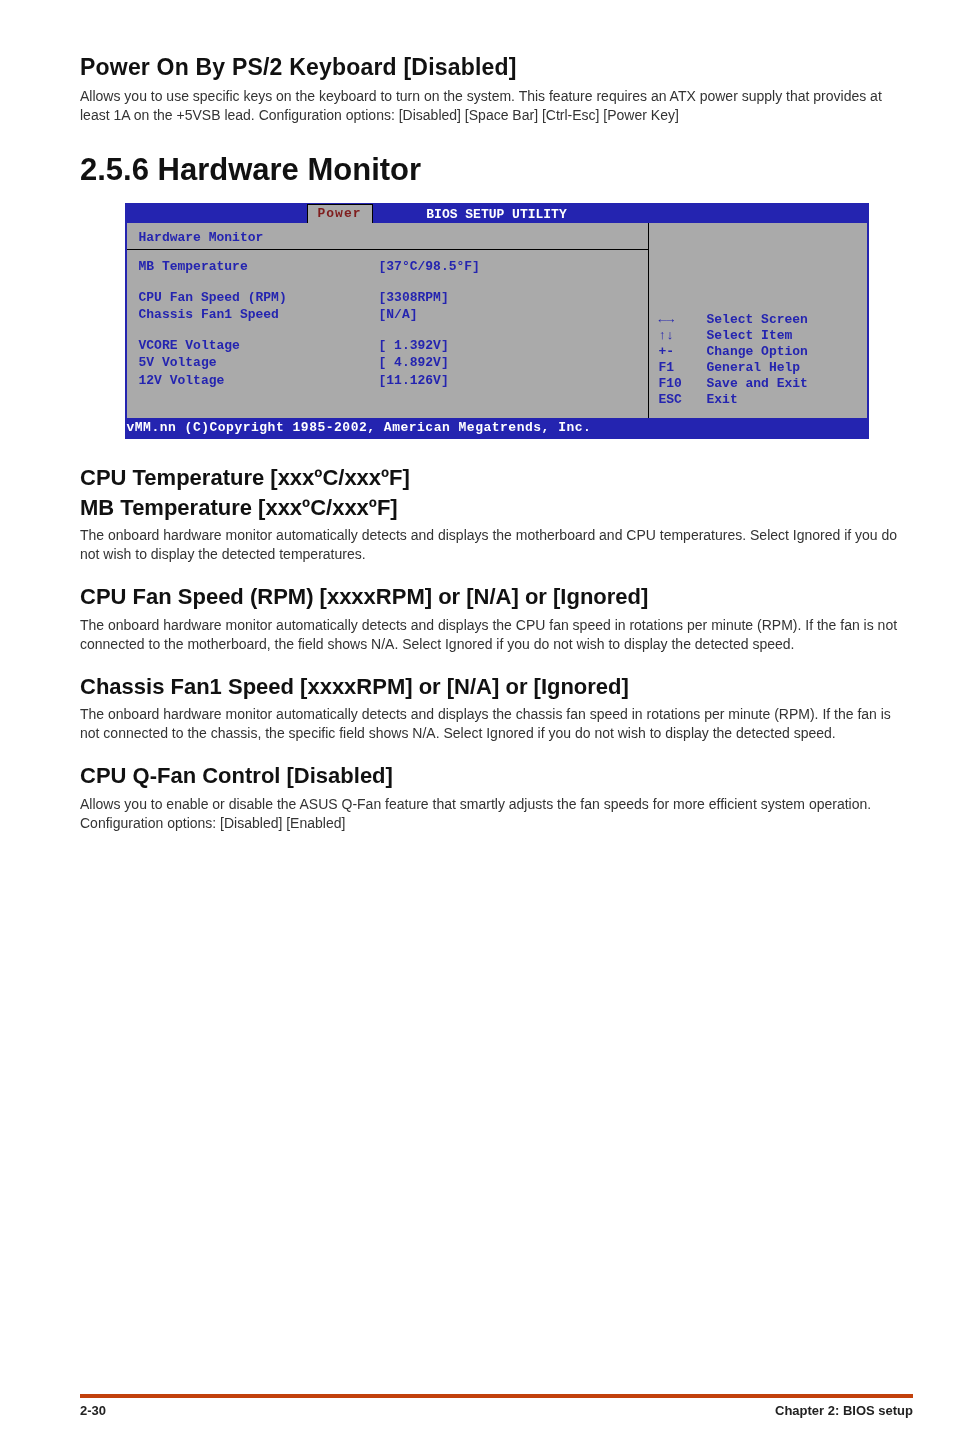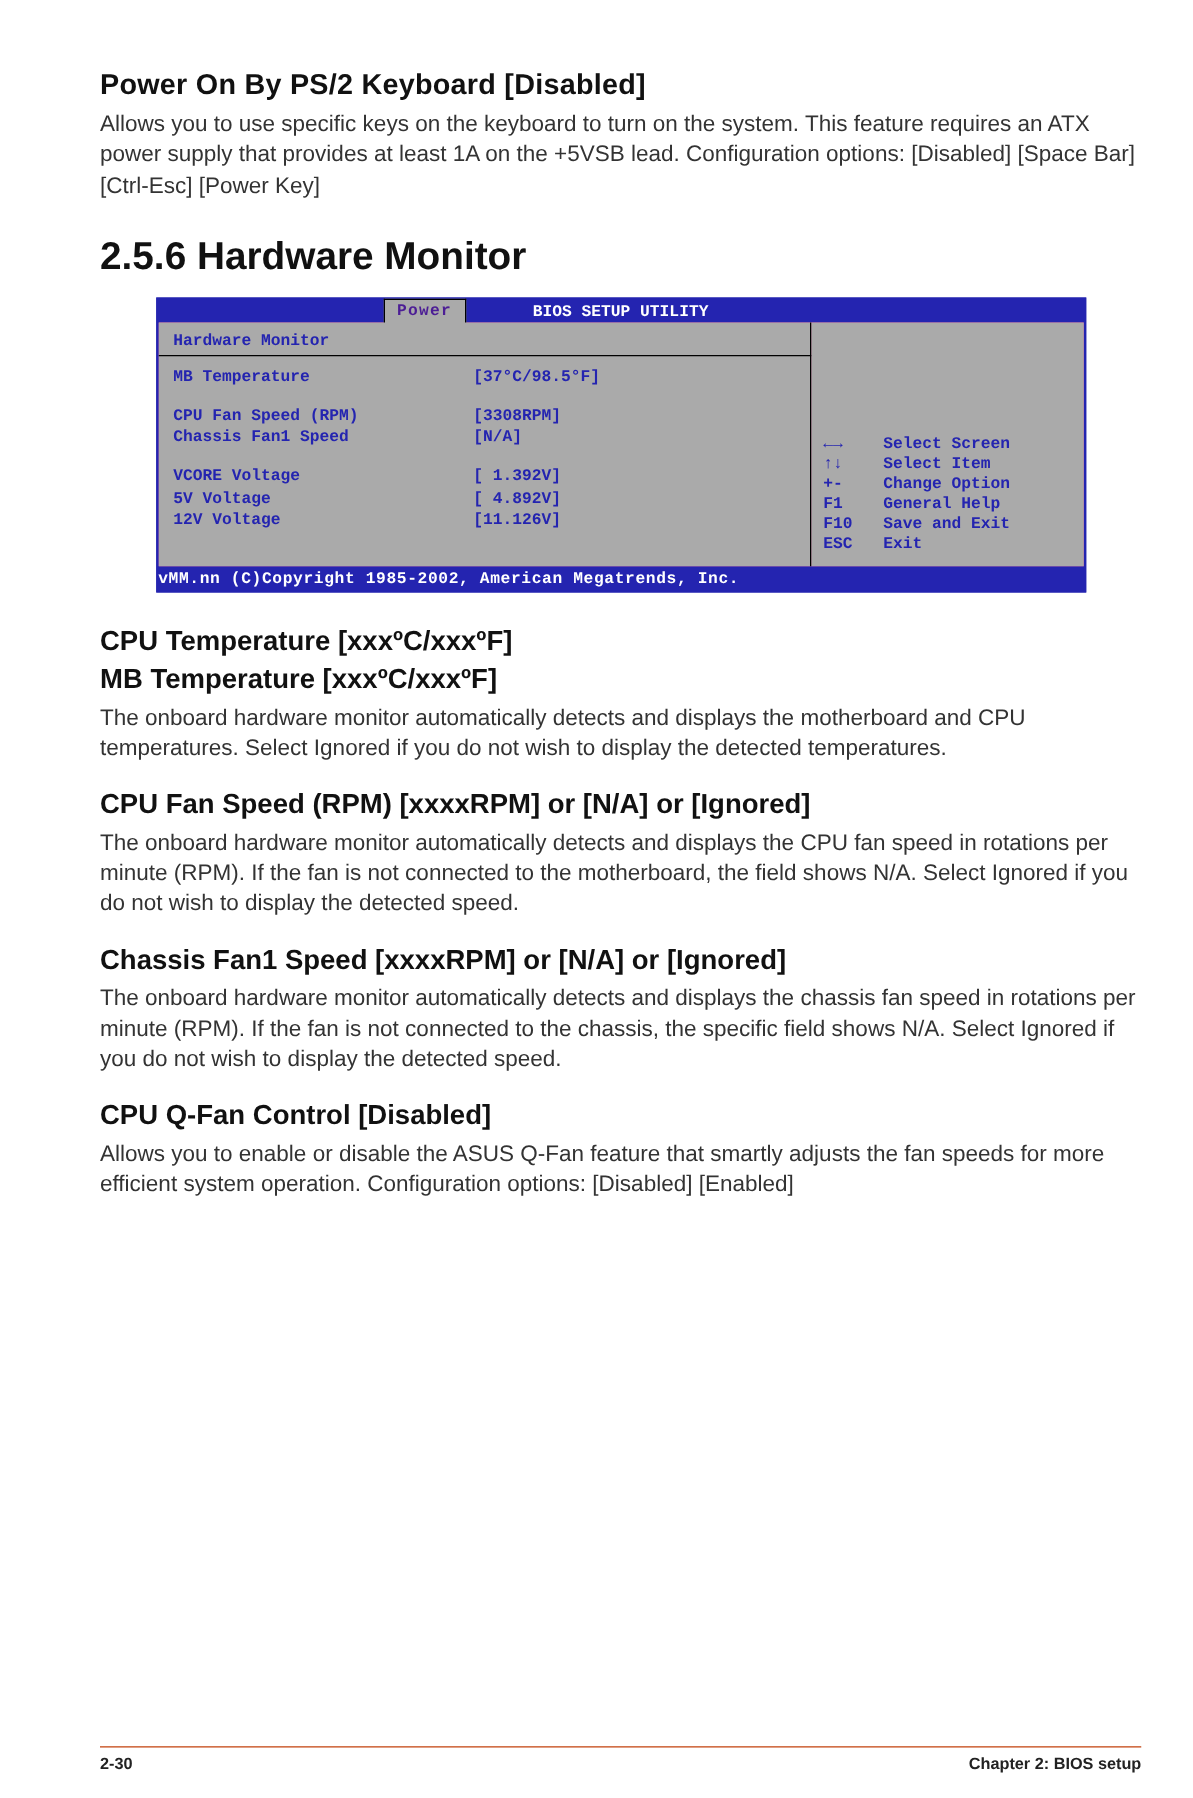--- a/index.html
+++ b/index.html
@@ -28,21 +28,21 @@
   }
   h2.num-head {
     font-family: Verdana, Arial, sans-serif;
     font-weight: bold;
     font-size: 31px;
     color: #111;
     margin: 24px 0 12px 0;
   }
   p.body {
     margin: 4px 0 14px 0;
-    font-size: 18px;
+    font-size: 14px;
     color: #333;
   }
   h3.sub-head {
     font-family: Verdana, Arial, sans-serif;
     font-weight: bold;
     font-size: 22px;
     color: #111;
     margin: 18px 0 2px 0;
   }
   h3.sub-head.tight { margin-bottom: 0; }
@@ -66,36 +66,36 @@
   }
   .bios-title {
     display: block;
     line-height: 16px;
   }
   .bios-tab {
     position: absolute;
     left: 180px;
     bottom: -1px;
     background: #aaaaaa;
-    color: #4c1d95;
+    color: #7f1d1d;
     font-weight: bold;
     padding: 0 10px 1px 10px;
     border: 1px solid #000;
     border-bottom: none;
     letter-spacing: 1px;
   }
   .bios-bottom {
     color: #fff;
     font-weight: bold;
     padding: 1px 0;
     letter-spacing: 0.5px;
   }
   .bios-body {
     display: flex;
-    background: #ec4899;
+    background: #a16207;
   }
   .bios-left {
     flex: 1;
     background: #aaaaaa;
     color: #2424b0;
     padding: 6px 12px 28px 12px;
     position: relative;
   }
   .bios-left::after {
     
@@ -142,21 +142,21 @@
 
   .help-row { display: flex; }
   .help-key { width: 48px; white-space: pre; }
 
   
   .footer {
     position: absolute;
     bottom: 18px;
     left: 60px;
     right: 60px;
-    border-top: 1px solid #c2410c;
+    border-top: 4px solid #c2410c;
     padding-top: 4px;
     font-size: 13px;
     font-weight: bold;
     color: #222;
     display: flex;
     justify-content: space-between;
   }
 </style>
 </head>
 <body>

